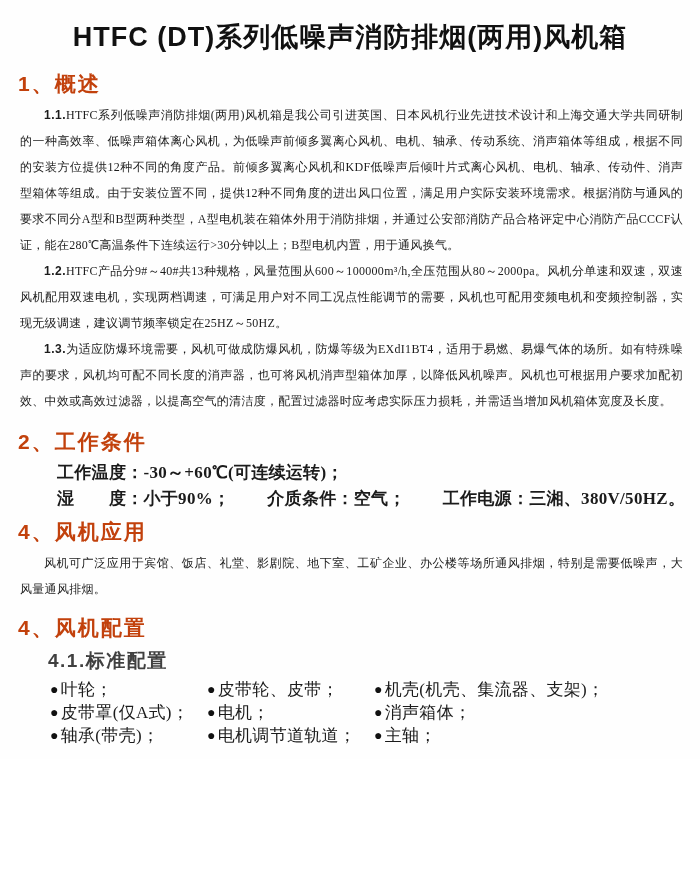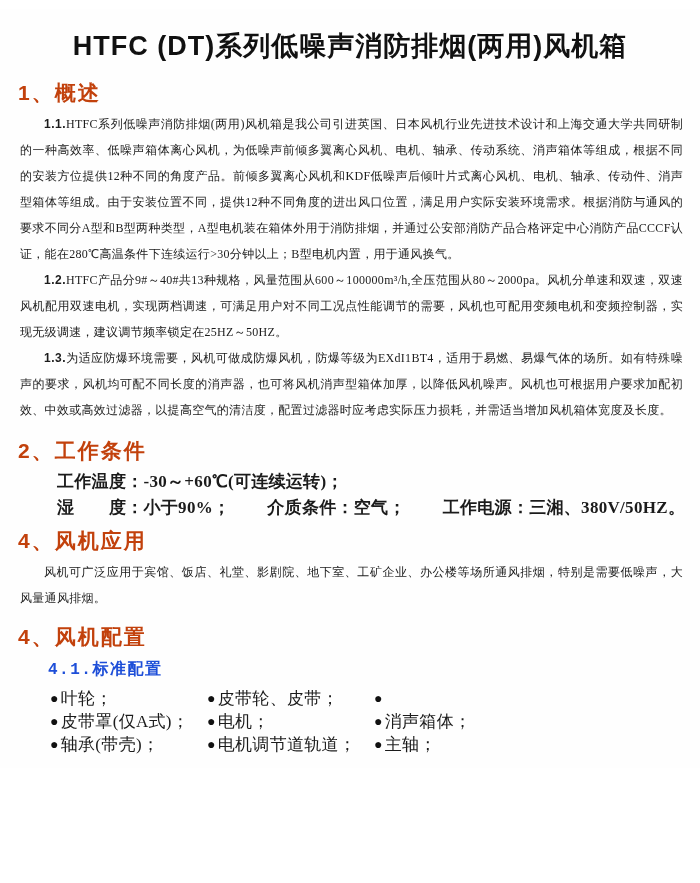--- a/index.html
+++ b/index.html
@@ -1,21 +1,21 @@
 <!DOCTYPE html>
 <html lang="zh"><head>
 <meta charset="utf-8">
 <style>
   * { margin: 0; padding: 0; box-sizing: border-box; }
   html, body { background: #ffffff; }
   .page {
     position: relative;
     width: 700px;
     height: 759px;
-    margin: 9px auto;
+    margin: 0 auto;
     background: #fefefe;
     color: #1b1b1b;
     overflow: hidden;
     font-family: "Liberation Serif", serif;
     padding-top: 20px;
   }
   .doc-title {
     font-family: "Liberation Sans", sans-serif;
     font-weight: bold;
     font-size: 27px;
@@ -52,26 +52,26 @@
   }
   .spec-block { margin-left: 57px; }
   .spec-line {
     font-size: 17px;
     line-height: 26px;
     letter-spacing: 0.3px;
     font-weight: bold;
   }
   .spec-line.multi { display: flex; gap: 37px; }
   h3.subsec {
-    font-family: Liberation Mono, monospace;
+    font-family: Liberation Sans, sans-serif;
     font-weight: bold;
-    font-size: 16px;
+    font-size: 19px;
     line-height: 26px;
     letter-spacing: 1.5px;
-    color: #1d4ed8;
+    color: #404040;
     margin: 6px 0 0 48px;
   }
   .config-grid {
     margin: 4px 10px 0 50px;
     display: grid;
     grid-template-columns: 157px 167px auto;
     grid-auto-rows: 23px;
   }
   .config-item {
     font-size: 17px;
@@ -126,20 +126,21 @@
     <div class="config-item">
         <span class="bullet">●</span>
         <span>叶轮；</span>
       </div>
     <div class="config-item">
         <span class="bullet">●</span>
         <span>皮带轮、皮带；</span>
       </div>
     <div class="config-item">
         <span class="bullet">●</span>
+        <span>机壳(机壳、集流器、支架)；</span>
       </div>
     <div class="config-item">
         <span class="bullet">●</span>
         <span>皮带罩(仅A式)；</span>
       </div>
     <div class="config-item">
         <span class="bullet">●</span>
         <span>电机；</span>
       </div>
     <div class="config-item">

